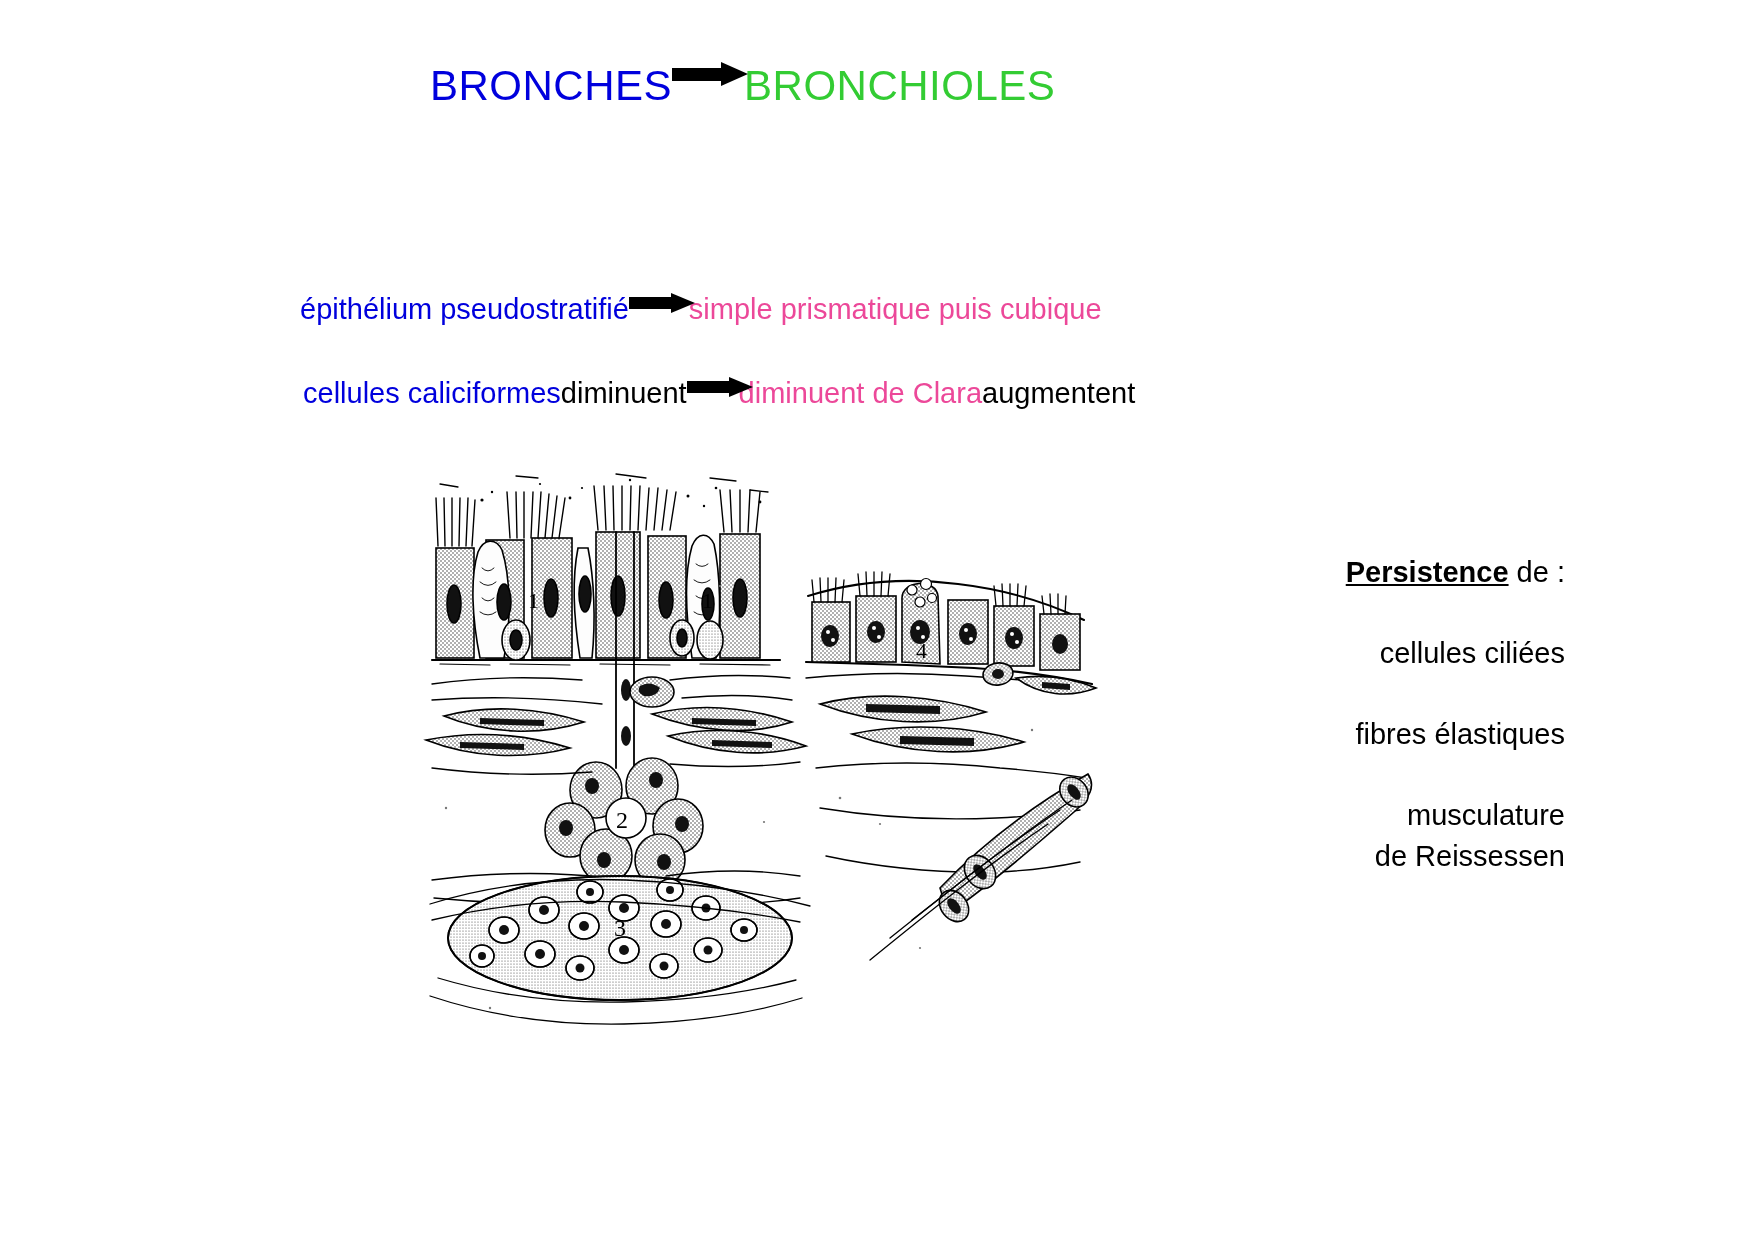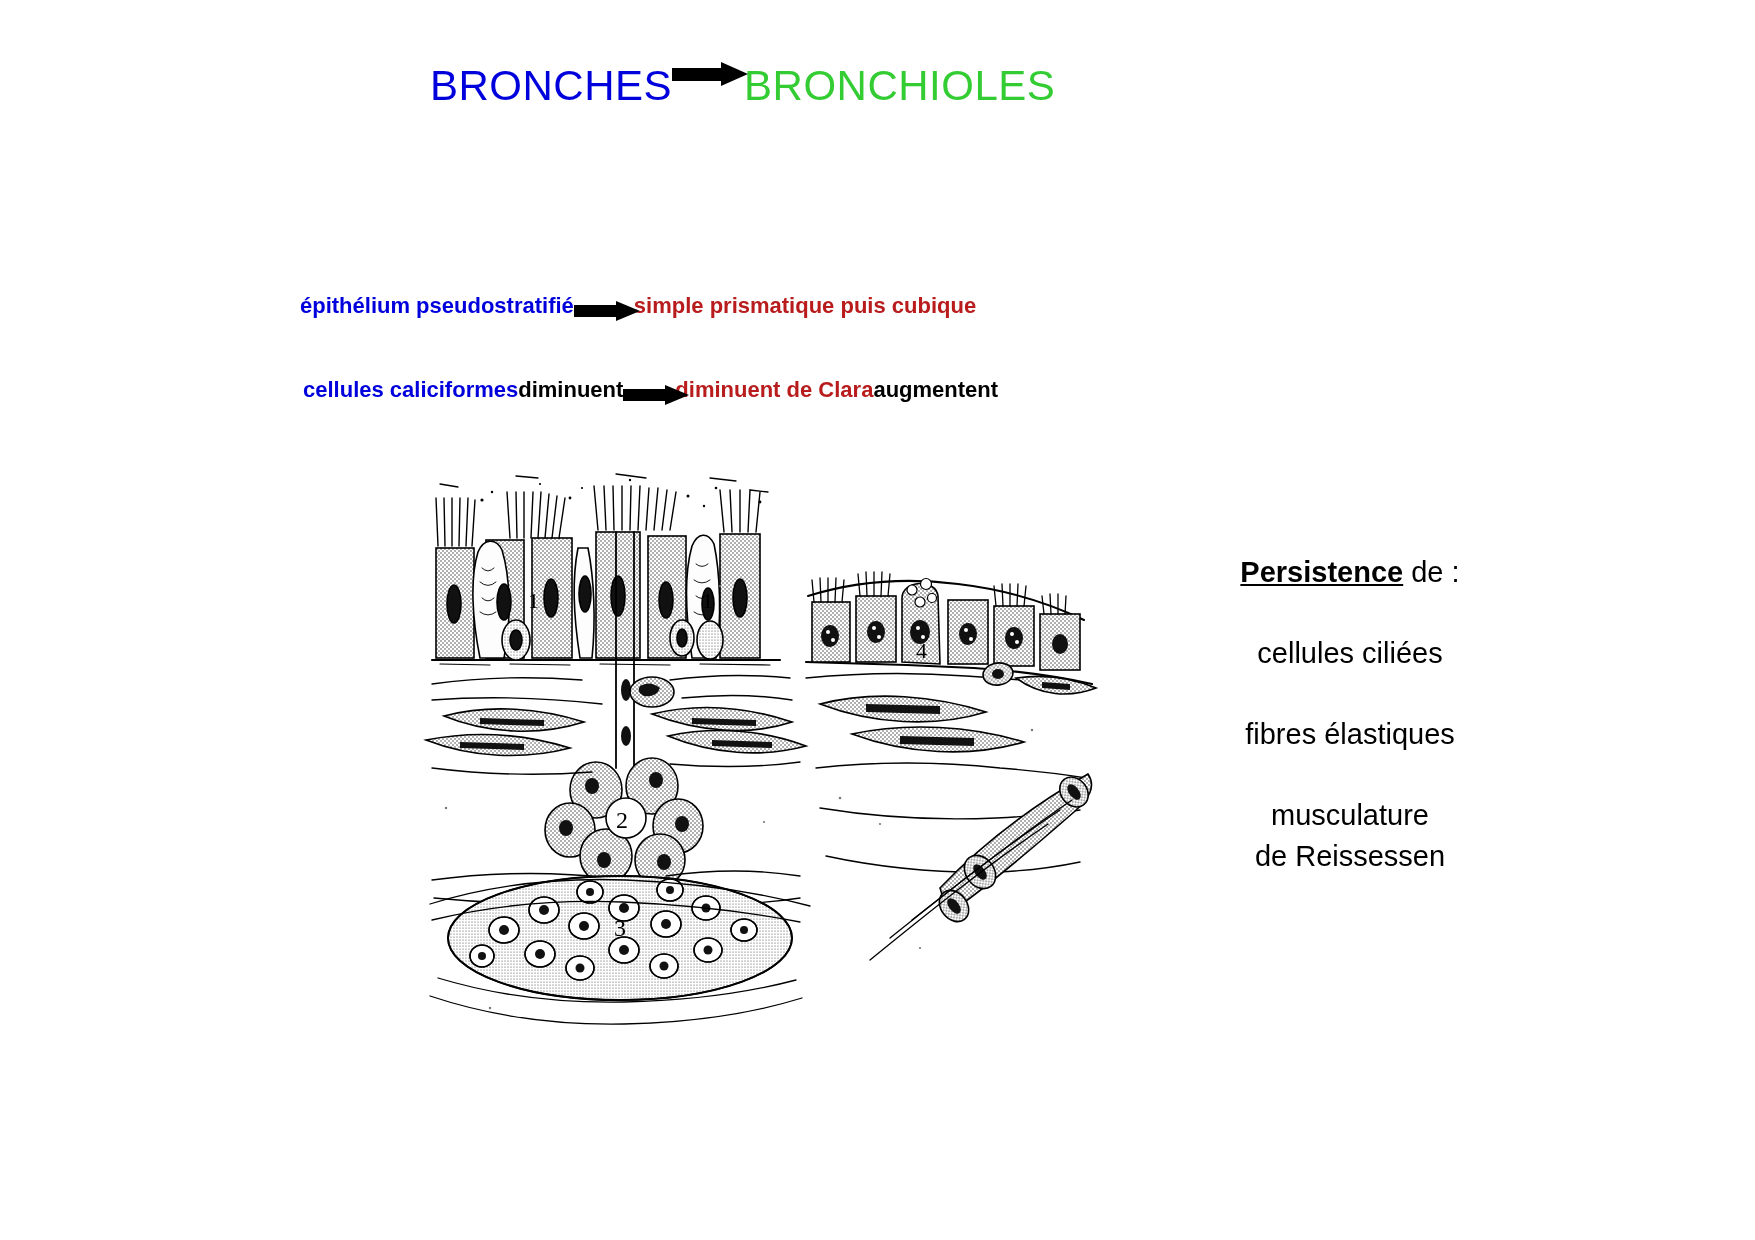--- a/index.html
+++ b/index.html
@@ -96,43 +96,42 @@
   }
   .red-block .strong {
     font-weight: bold;
     text-decoration: underline;
   }
 
   
   .cmp-row {
     position: absolute;
     display: flex;
-    align-items: flex-end;
+    align-items: flex-start;
     white-space: nowrap;
-    font-size: 22px;
-    font-weight: bold;
+    font-size: 29px;
   }
   .cmp-row-1 { top: 293px; left: 300px; }
   .cmp-row-2 { top: 377px; left: 303px; }
 
   .txt-blue  { color: #0000dd; }
-  .txt-green { color: #b91c1c; }
+  .txt-green { color: #ec4899; }
   .txt-black { color: #000000; }
 
   
   .persist {
     position: absolute;
     top: 556px;
     left: 1135px;
     width: 430px;
     text-align: center;
     font-size: 29px;
     color: #000;
   }
-  .persist .line { margin: 0 0 0 0; }
+  .persist .line { margin: 0 0 0 0; text-align: right; }
   .persist .line.head { margin-bottom: 48px; }
   .persist .line.l2   { margin-bottom: 48px; }
   .persist .line.l3   { margin-bottom: 44px; }
   .persist .strong {
     font-weight: bold;
     text-decoration: underline;
   }
   .persist .two-line { line-height: 1.42; }
 
   

